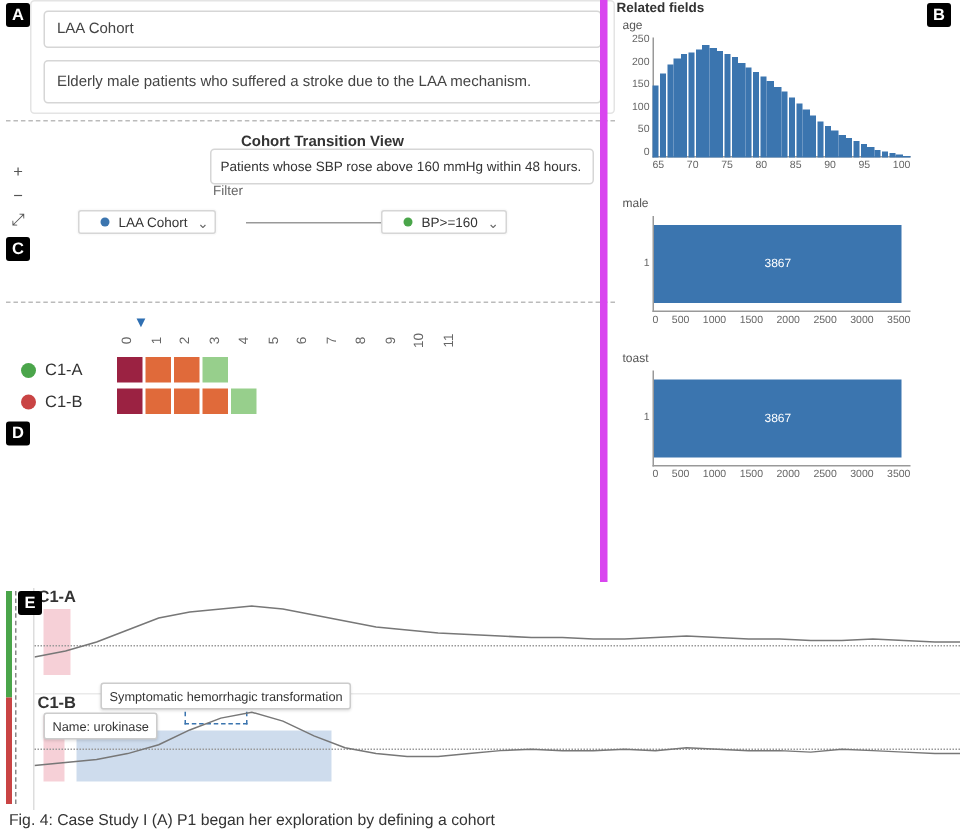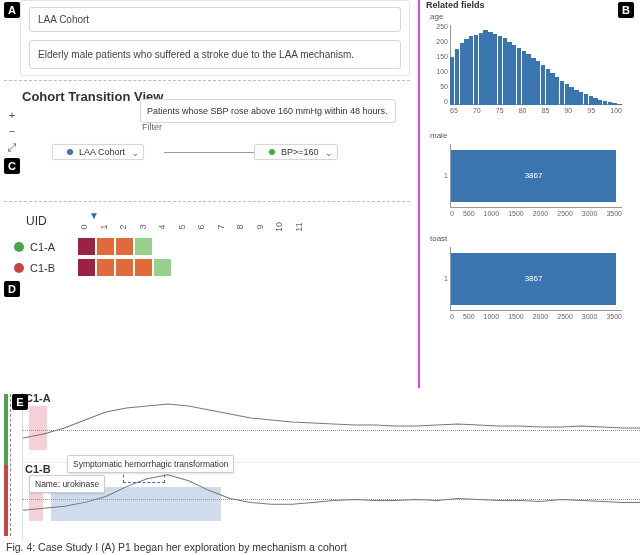--- a/index.html
+++ b/index.html
@@ -8,36 +8,36 @@
 
   
   .tag {
     position: absolute; width: 16px; height: 16px; background: #000; color: #fff;
     font-weight: bold; font-size: 11px; display: flex; align-items: center; justify-content: center;
     border-radius: 2px; z-index: 50;
   }
 
   
   .left { position: absolute; left: 4px; top: 0; width: 406px; }
-  .right { position: absolute; right: 4px; top: 0; width: 218px; border-left: 2px solid #d946ef; padding-left: 6px; height: 388px; }
+  .right { position: absolute; right: 22px; top: 0; width: 218px; border-left: 5px solid #d946ef; padding-left: 6px; height: 388px; }
   .bottom { position: absolute; left: 4px; top: 392px; width: 626px; }
 
   
   .panelA { border: 1px solid #e4e4e4; border-radius: 3px; padding: 6px 8px; margin-bottom: 4px; }
   .panelA .field { margin-bottom: 8px; }
   .panelA .field-label { font-size: 9px; color: #555; margin-bottom: 3px; }
   .panelA .field-box { border: 1px solid #d6d6d6; border-radius: 3px; padding: 6px 8px; font-size: 10px; color: #444; background: #fff; }
   .panelA .field-box.pad2 { padding: 8px; }
 
   
   .dash { border: none; border-top: 1px dashed #bbb; margin: 4px 0; }
 
   
   .panelC { position: relative; padding: 4px 2px 10px 18px; }
-  .panelC .heading { font-size: 13px; font-weight: bold; color: #333; margin-bottom: 2px; }
+  .panelC .heading { font-size: 10px; font-weight: bold; color: #333; margin-bottom: 2px; text-align: center; }
   .panelC .filter-label { font-size: 9px; color: #666; position: absolute; left: 138px; top: 2px; margin-top: 35px; }
   .panelC .filter-box { position: absolute; left: 136px; top: 14px; width: 256px; border: 1px solid #d6d6d6; border-radius: 3px; padding: 6px; font-size: 9px; background: #fff; z-index: 5;}
   .panelC .tools { position: absolute; left: 2px; top: 24px; display: flex; flex-direction: column; gap: 4px; color: #555; font-size: 11px; text-align: center; }
   .panelC .tools span { width: 12px; height: 12px; display: flex; align-items:center; justify-content:center; cursor: default;}
   .panelC .nodes { position: relative; height: 54px; margin-top: 40px; }
   .chip { position: absolute; border: 1px solid #d6d6d6; border-radius: 2px; padding: 2px 18px 2px 14px; font-size: 9px; background: #fff; box-shadow: 0 0 0 1px rgba(0,0,0,0.02); display:flex; align-items:center; gap:6px;}
   .chip .bullet { width: 6px; height: 6px; border-radius: 3px; display:inline-block; }
   .chip .chev { position:absolute; right:4px; top:3px; font-size:9px; color:#666;}
   .node-line { position: absolute; top: 8px; height: 1px; background: #999; }
 
@@ -127,21 +127,20 @@
         <span class="bullet" style="background:#4aa54a"></span>
         <span>BP&gt;=160</span>
         <span class="chev">⌄</span>
       </div>
     </div>
   </div>
 
   <hr class="dash">
 
   <div class="panelD" style="height:98px;">
-    <div class="uid" style="margin-left:12px;">UID</div>
     <div class="marker">▼</div>
     <div class="axis">
       <span>0</span>
       <span>1</span>
       <span>2</span>
       <span>3</span>
       <span>4</span>
       <span>5</span>
       <span>6</span>
       <span>7</span>
@@ -309,15 +308,15 @@
       <div class="hline" style="top:36px;"></div>
       <svg viewBox="0 0 600 66" preserveAspectRatio="none">
         <polyline fill="none" stroke="#777" stroke-width="1" points="0,48 20,46 40,44 60,40 80,34 100,24 120,16 140,12 160,18 180,28 200,36 220,40 240,42 260,42 280,40 300,38 320,37 340,38 360,38 380,37 400,38 420,36 440,37 460,38 480,38 500,39 520,37 540,38 560,39 580,40 600,40"></polyline>
       </svg>
       <div class="tip" style="left:44px; top:-8px;">Symptomatic hemorrhagic transformation</div>
       <div class="tip" style="left:6px; top:12px;">Name: urokinase</div>
     </div>
   </div>
 </div>
 
-<div class="caption">Fig. 4: Case Study I   (A) P1 began her exploration by mechanism a cohort</div>
+<div class="caption">Fig. 4: Case Study I   (A) P1 began her exploration by defining a cohort</div>
 
 </div>
 
 </body></html>

